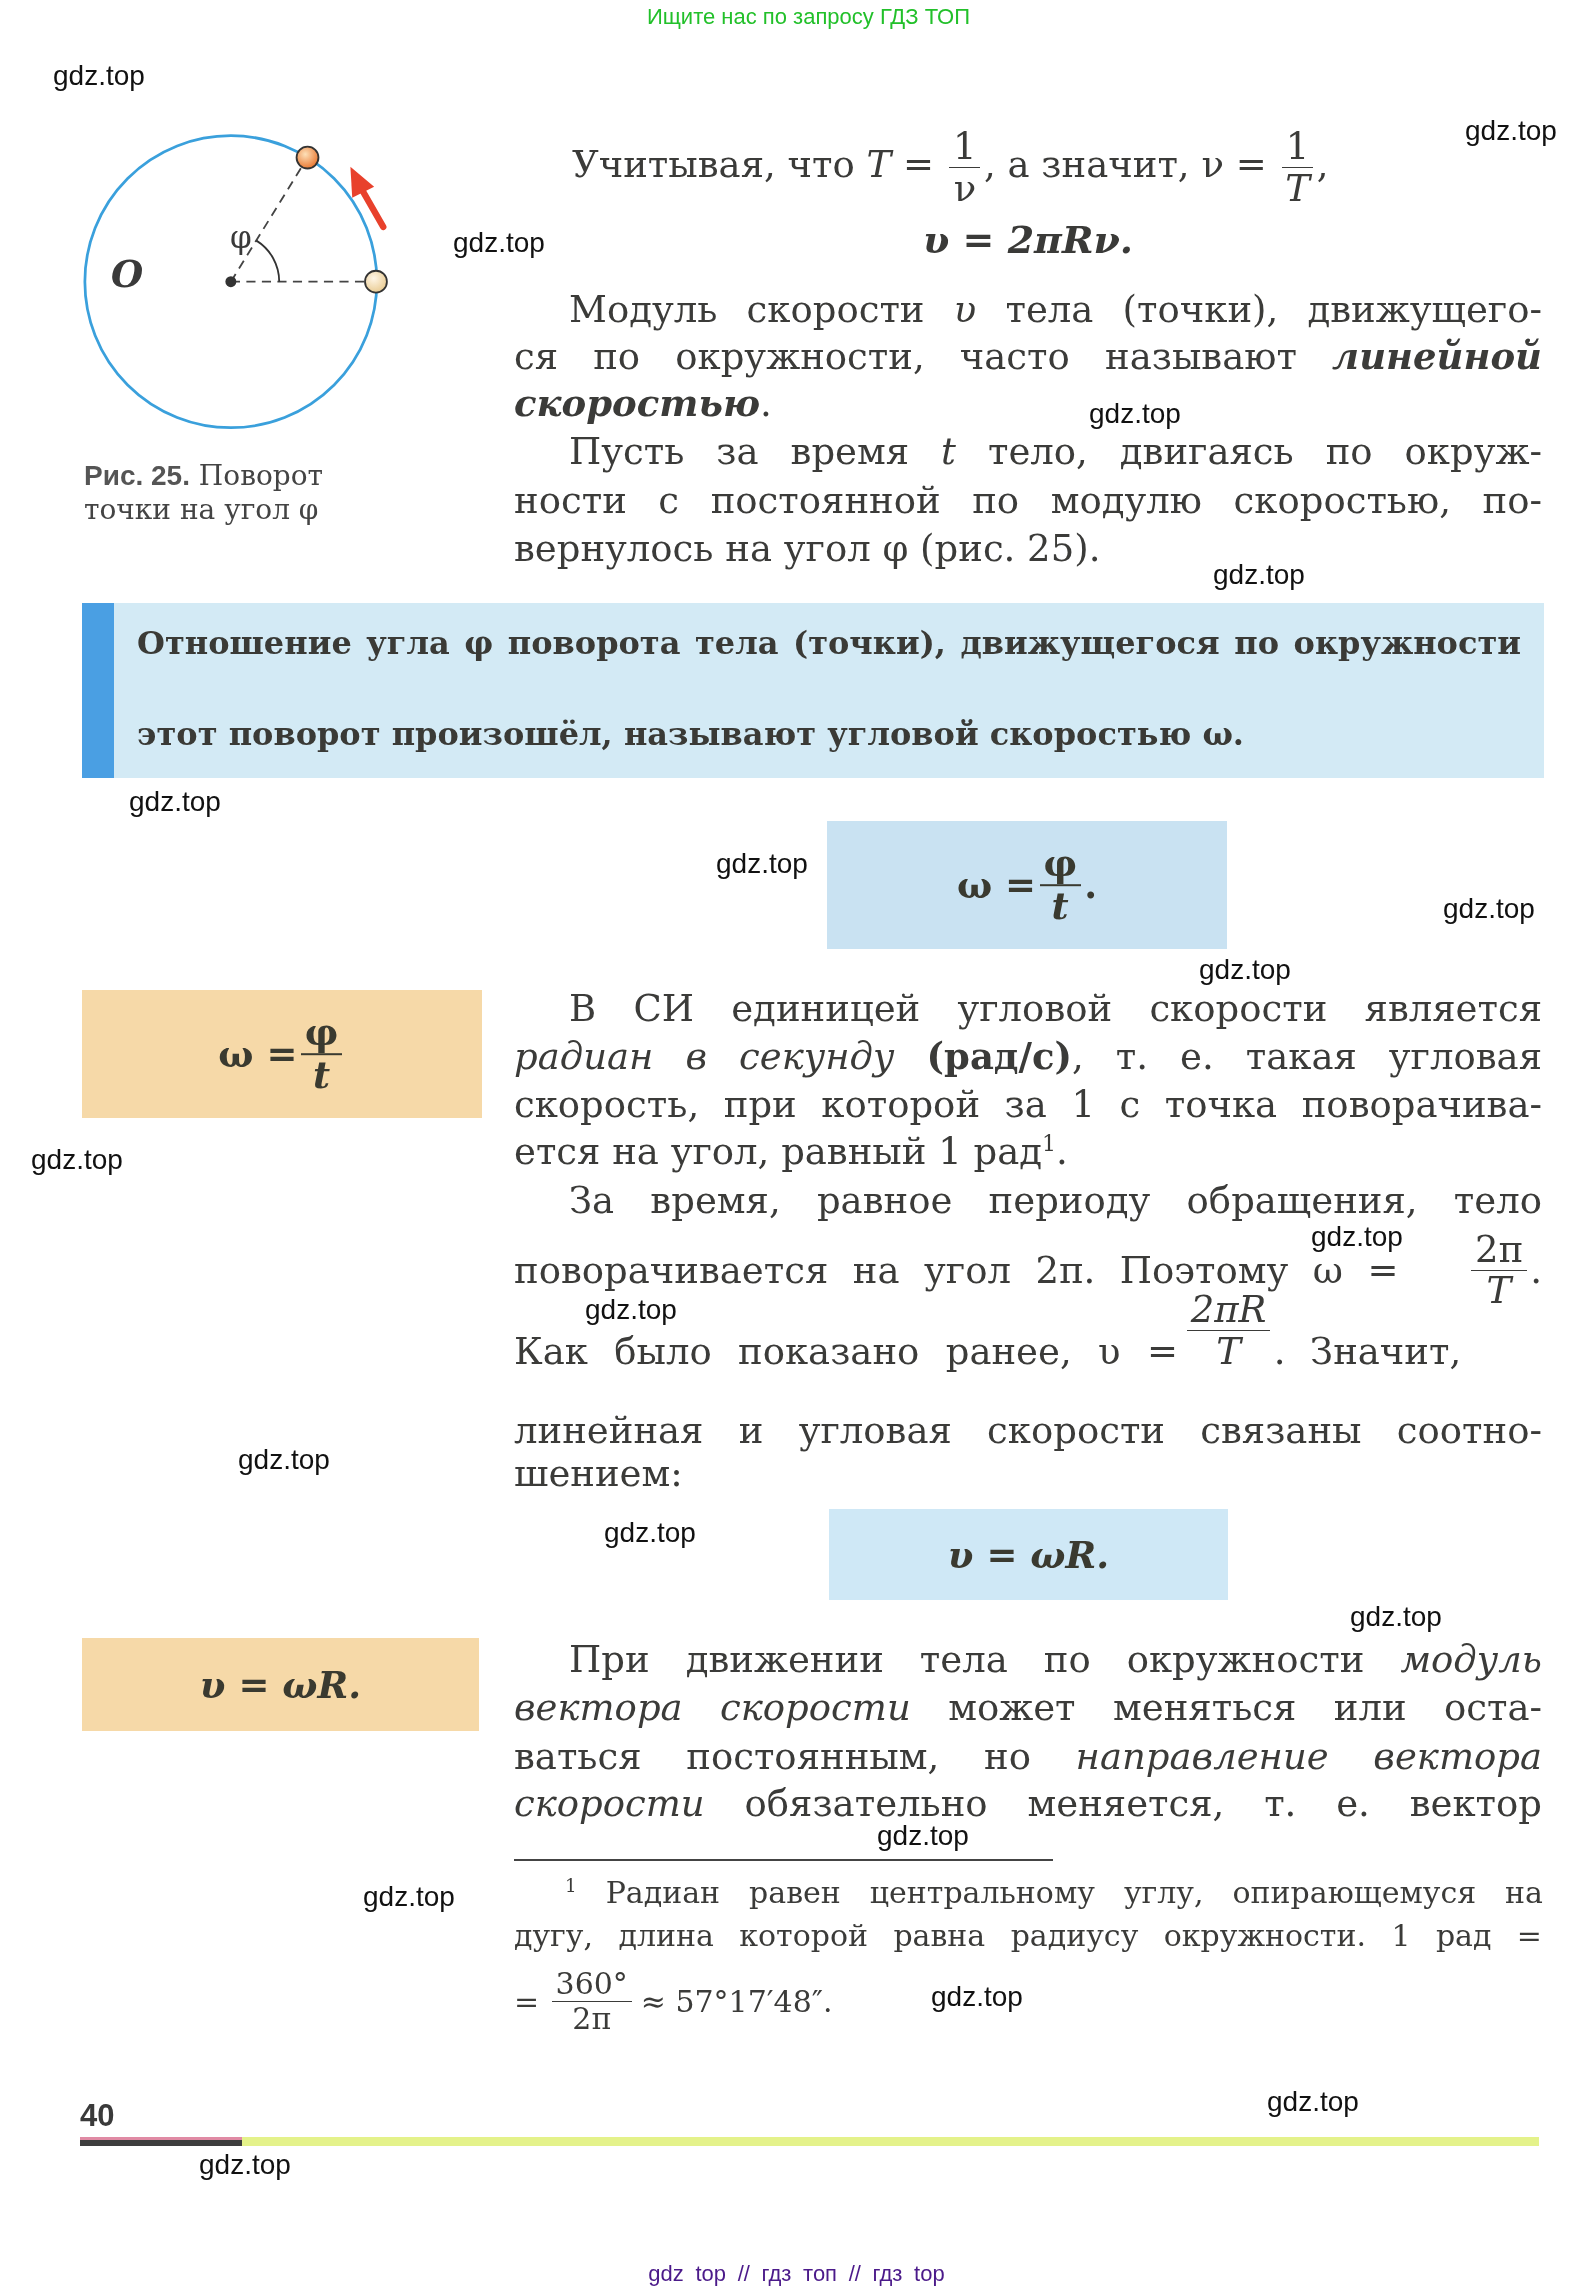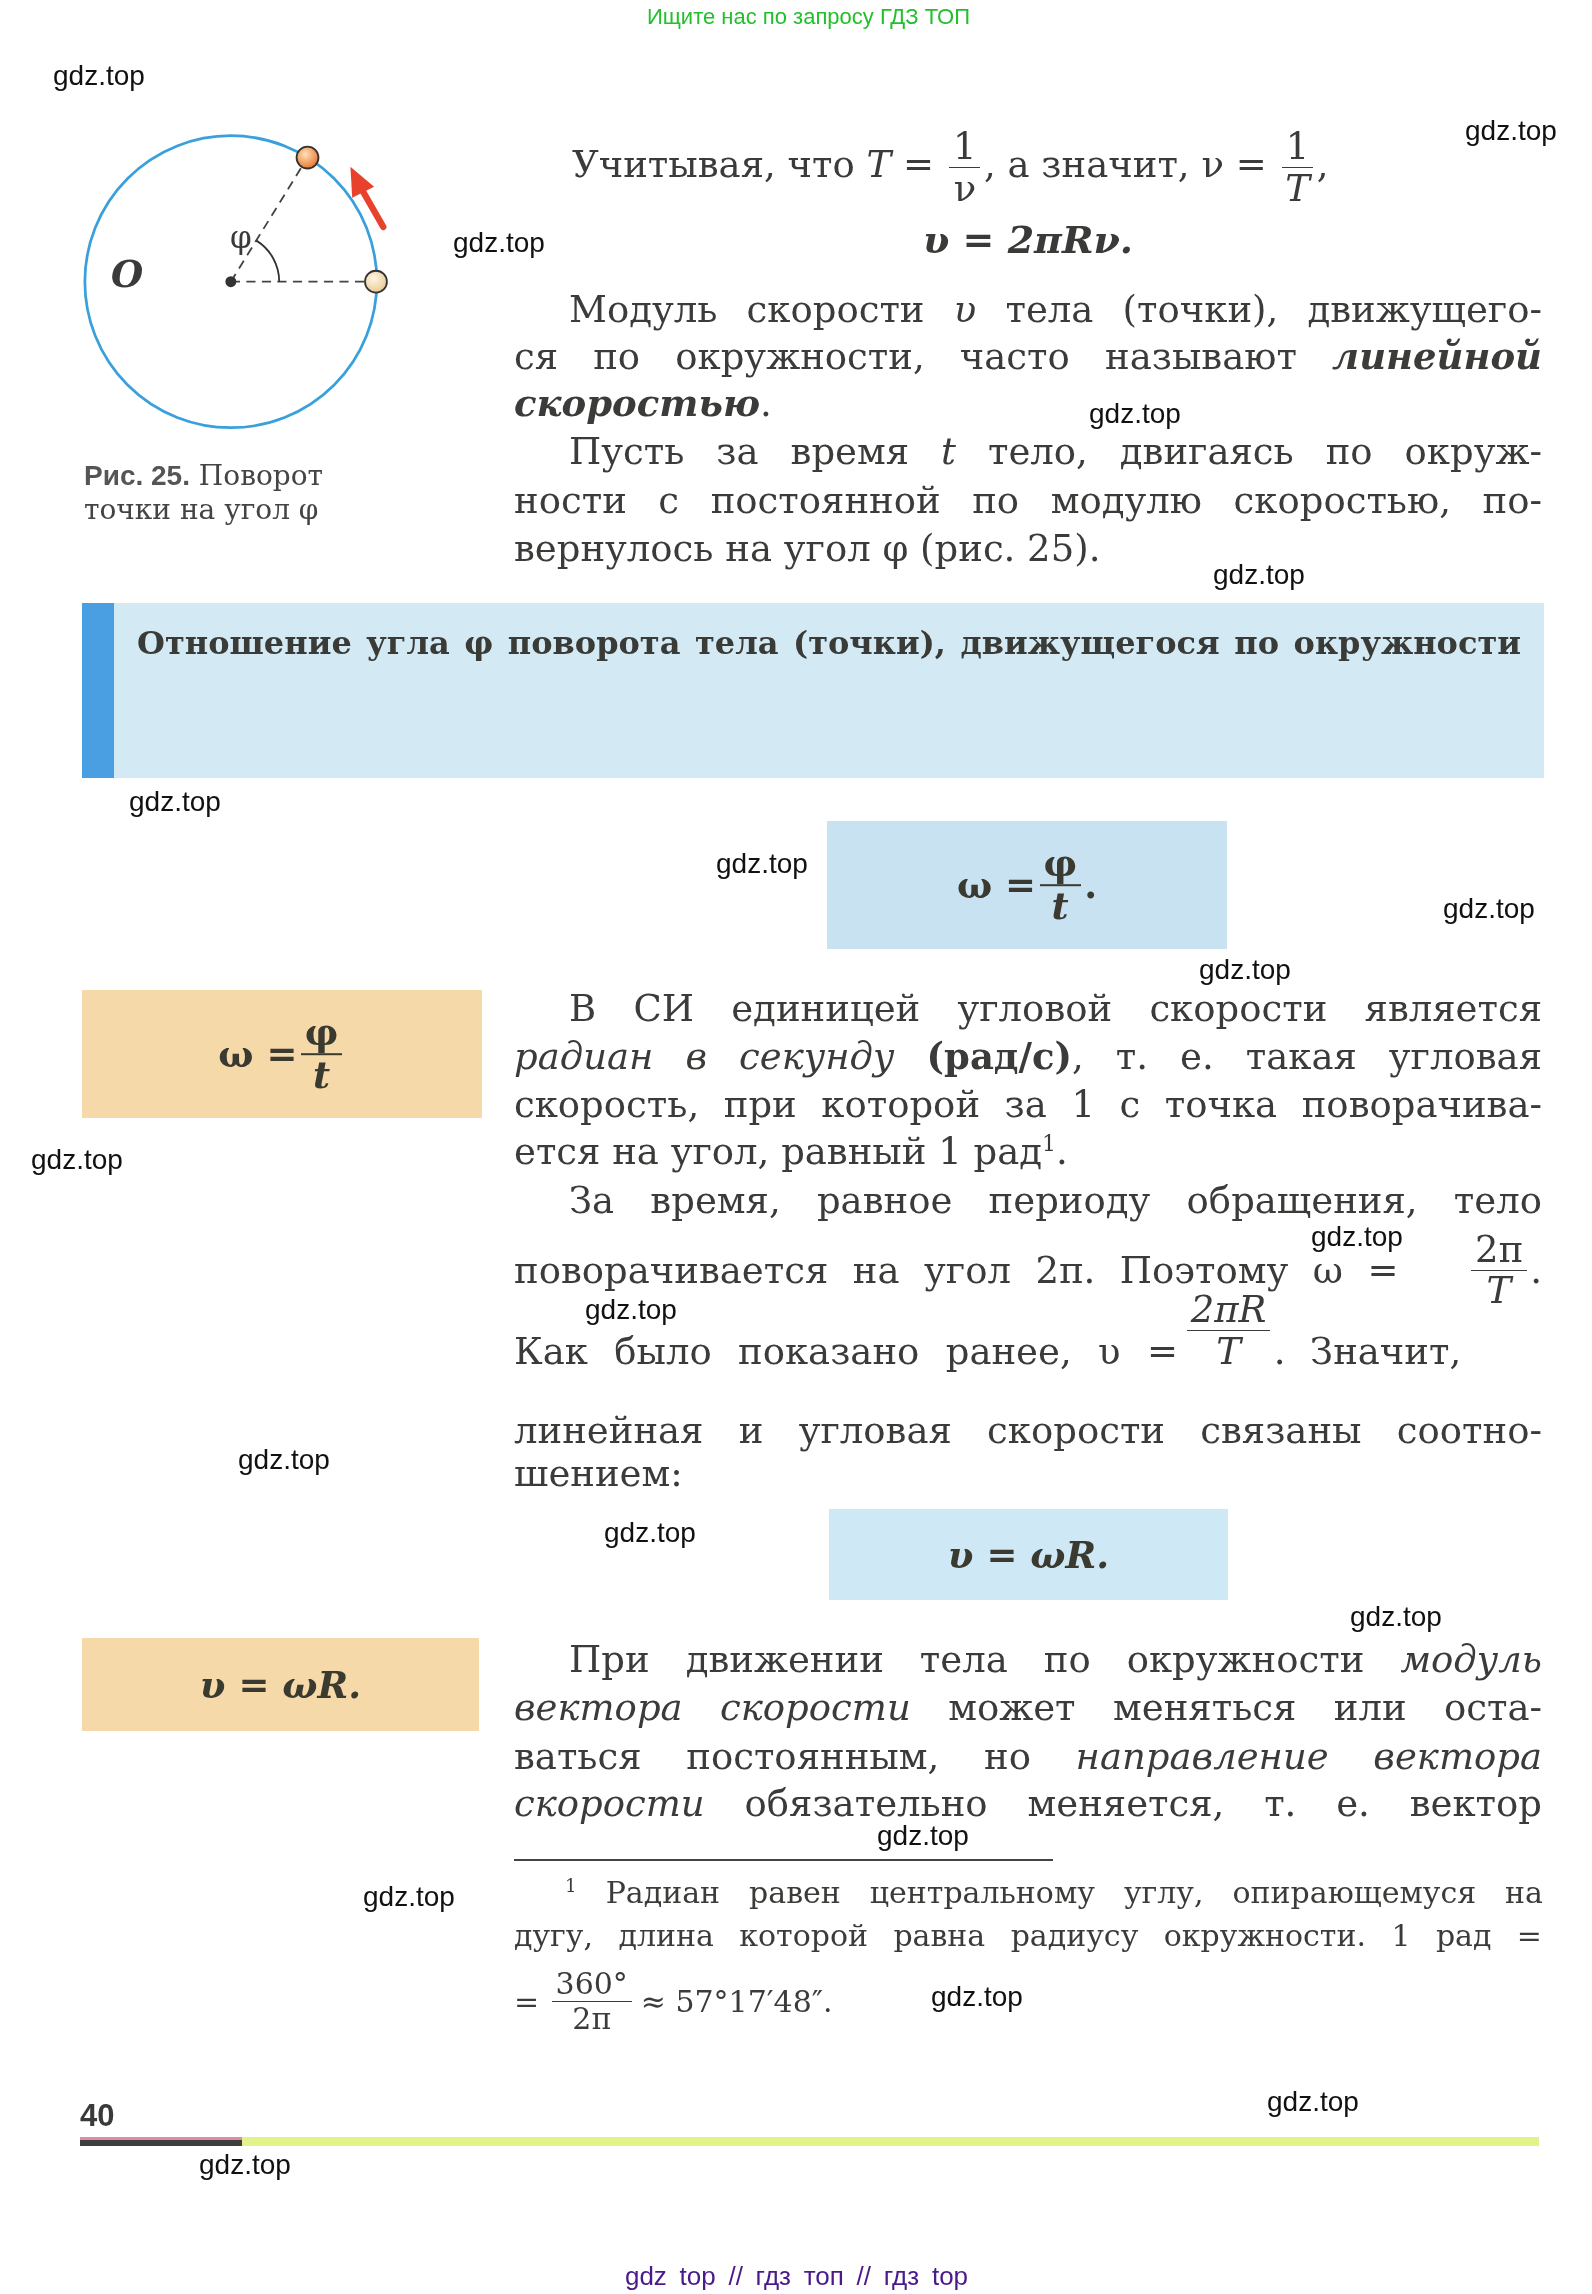--- a/index.html
+++ b/index.html
@@ -13,21 +13,21 @@
   .wm {
     position: absolute; font-family: "Liberation Sans", sans-serif;
     font-size: 28px; color: #111; white-space: nowrap; line-height: 1;
   }
   .top-banner {
     position: absolute; left: 0; width: 1593px; top: 3.7px; text-align: center;
     font-family: "Liberation Sans", sans-serif; font-size: 22px; color: #22c02a; padding-left: 12px;
   }
   .bottom-banner {
     position: absolute; left: 0; width: 1593px; top: 2261px; text-align: center;
-    font-family: "Liberation Sans", sans-serif; font-size: 26px; color: #4b1a8a;
+    font-family: "Liberation Sans", sans-serif; font-size: 22px; color: #4b1a8a;
     word-spacing: 5.5px;
   }
   .line {
     position: absolute; left: 514px; width: 1028px; font-size: 37px; line-height: 1;
     white-space: nowrap; transform-origin: left center; color: #3b3b39;
   }
   .just { text-align: justify; text-align-last: justify; }
   .indent { left: 569px; width: 973px; }
   .it { font-style: italic; }
   .bi { font-style: italic; font-weight: bold; }
@@ -124,20 +124,21 @@
 <div class="line just" style="top:338px"><span>ся по окружности, часто называют </span><span class="bi">линейной</span></div>
 <div class="line" style="top:385px"><span class="bi">скоростью</span><span>.</span></div>
 
 <div class="line indent just" style="top:433px"><span>Пусть за время </span><i>t</i><span> тело, двигаясь по окруж-</span></div>
 <div class="line just" style="top:482px">ности с постоянной по модулю скоростью, по-</div>
 <div class="line" style="top:530px">вернулось на угол φ (рис. 25).</div>
 
 <div class="def-box">
   <div class="def-stripe"></div>
   <div class="def-line just" style="top:24px">Отношение угла φ поворота тела (точки), движущегося по окружности</div>
+  <div class="def-line" style="top:115px">этот поворот произошёл, называют угловой скоростью ω.</div>
 </div>
 
 <div class="fbox-blue" style="left:827px;top:821px;width:400px;height:128px">
   <div class="formula">
     <span>ω =</span>
     <span class="frac">
         <span class="num">φ</span>
         <i class="den">t</i>
       </span>
     <span>.</span>

